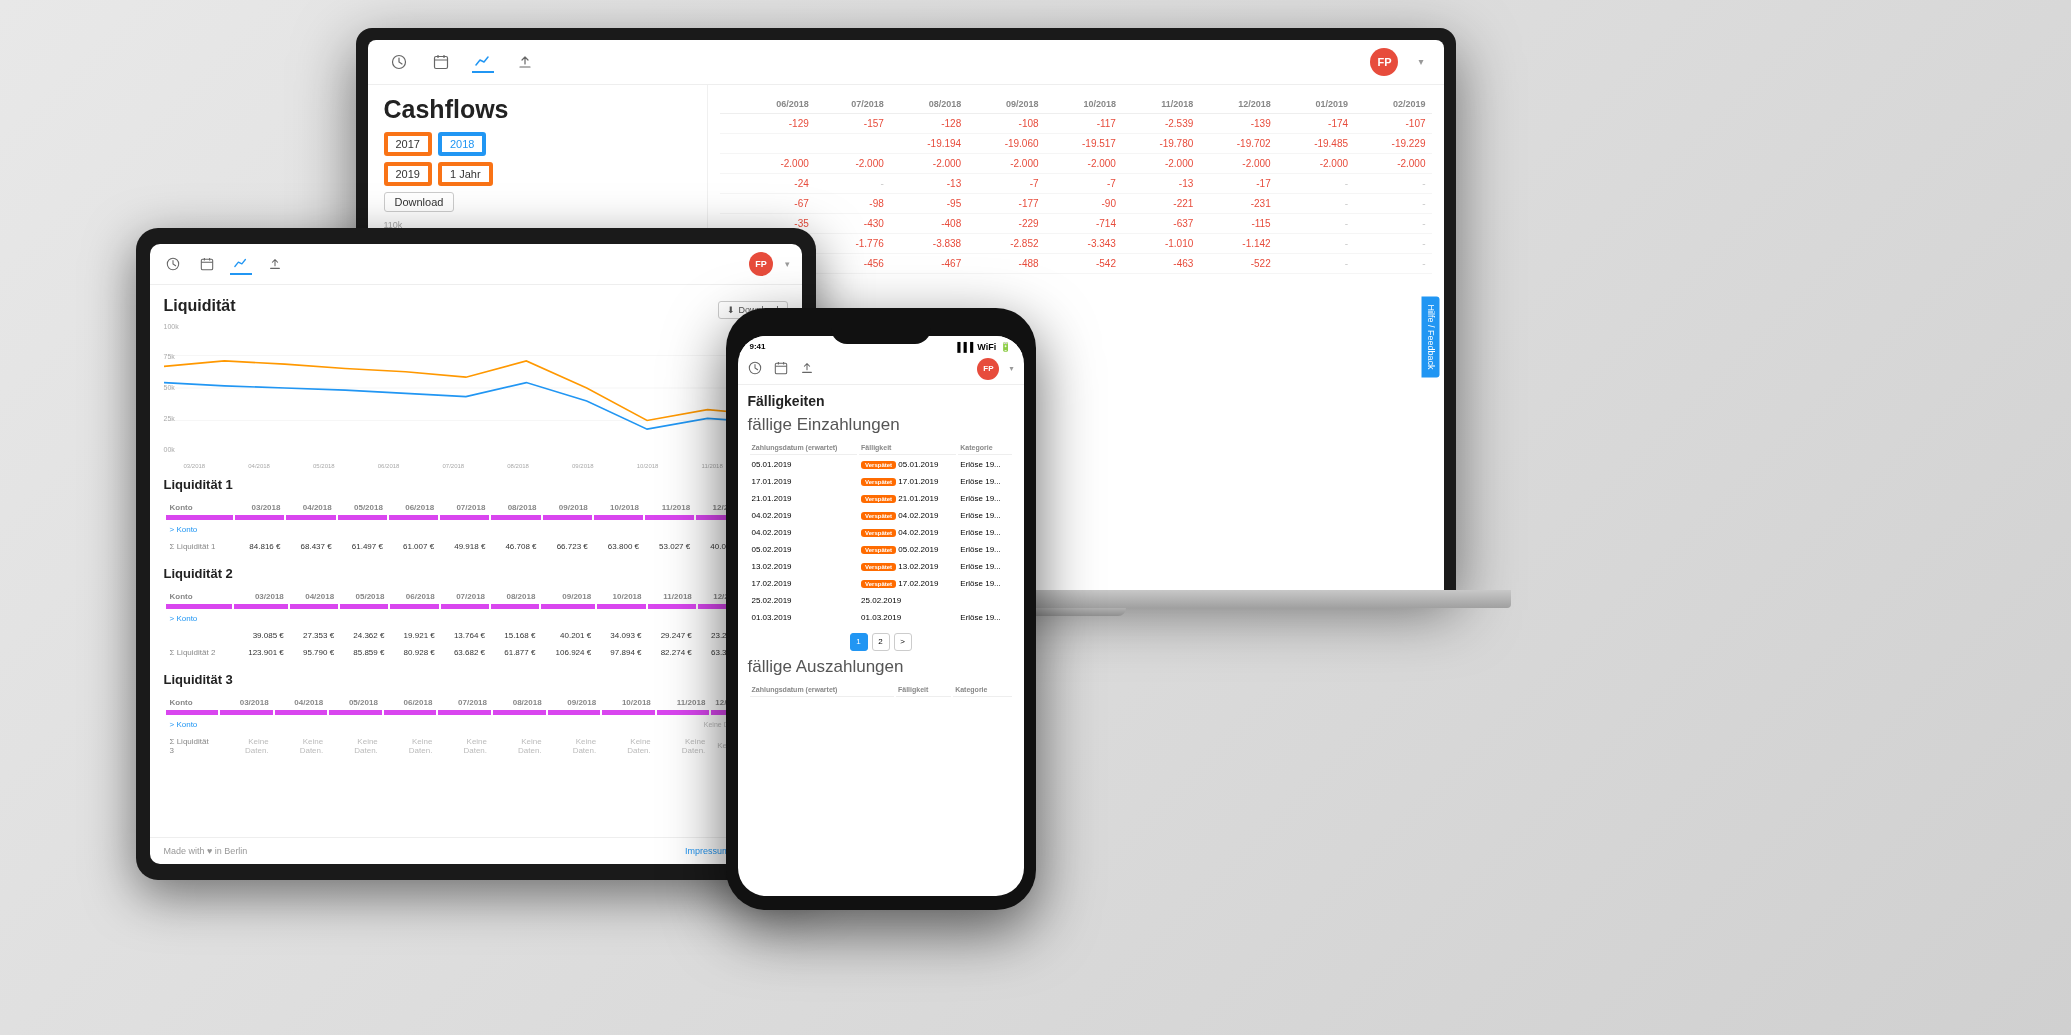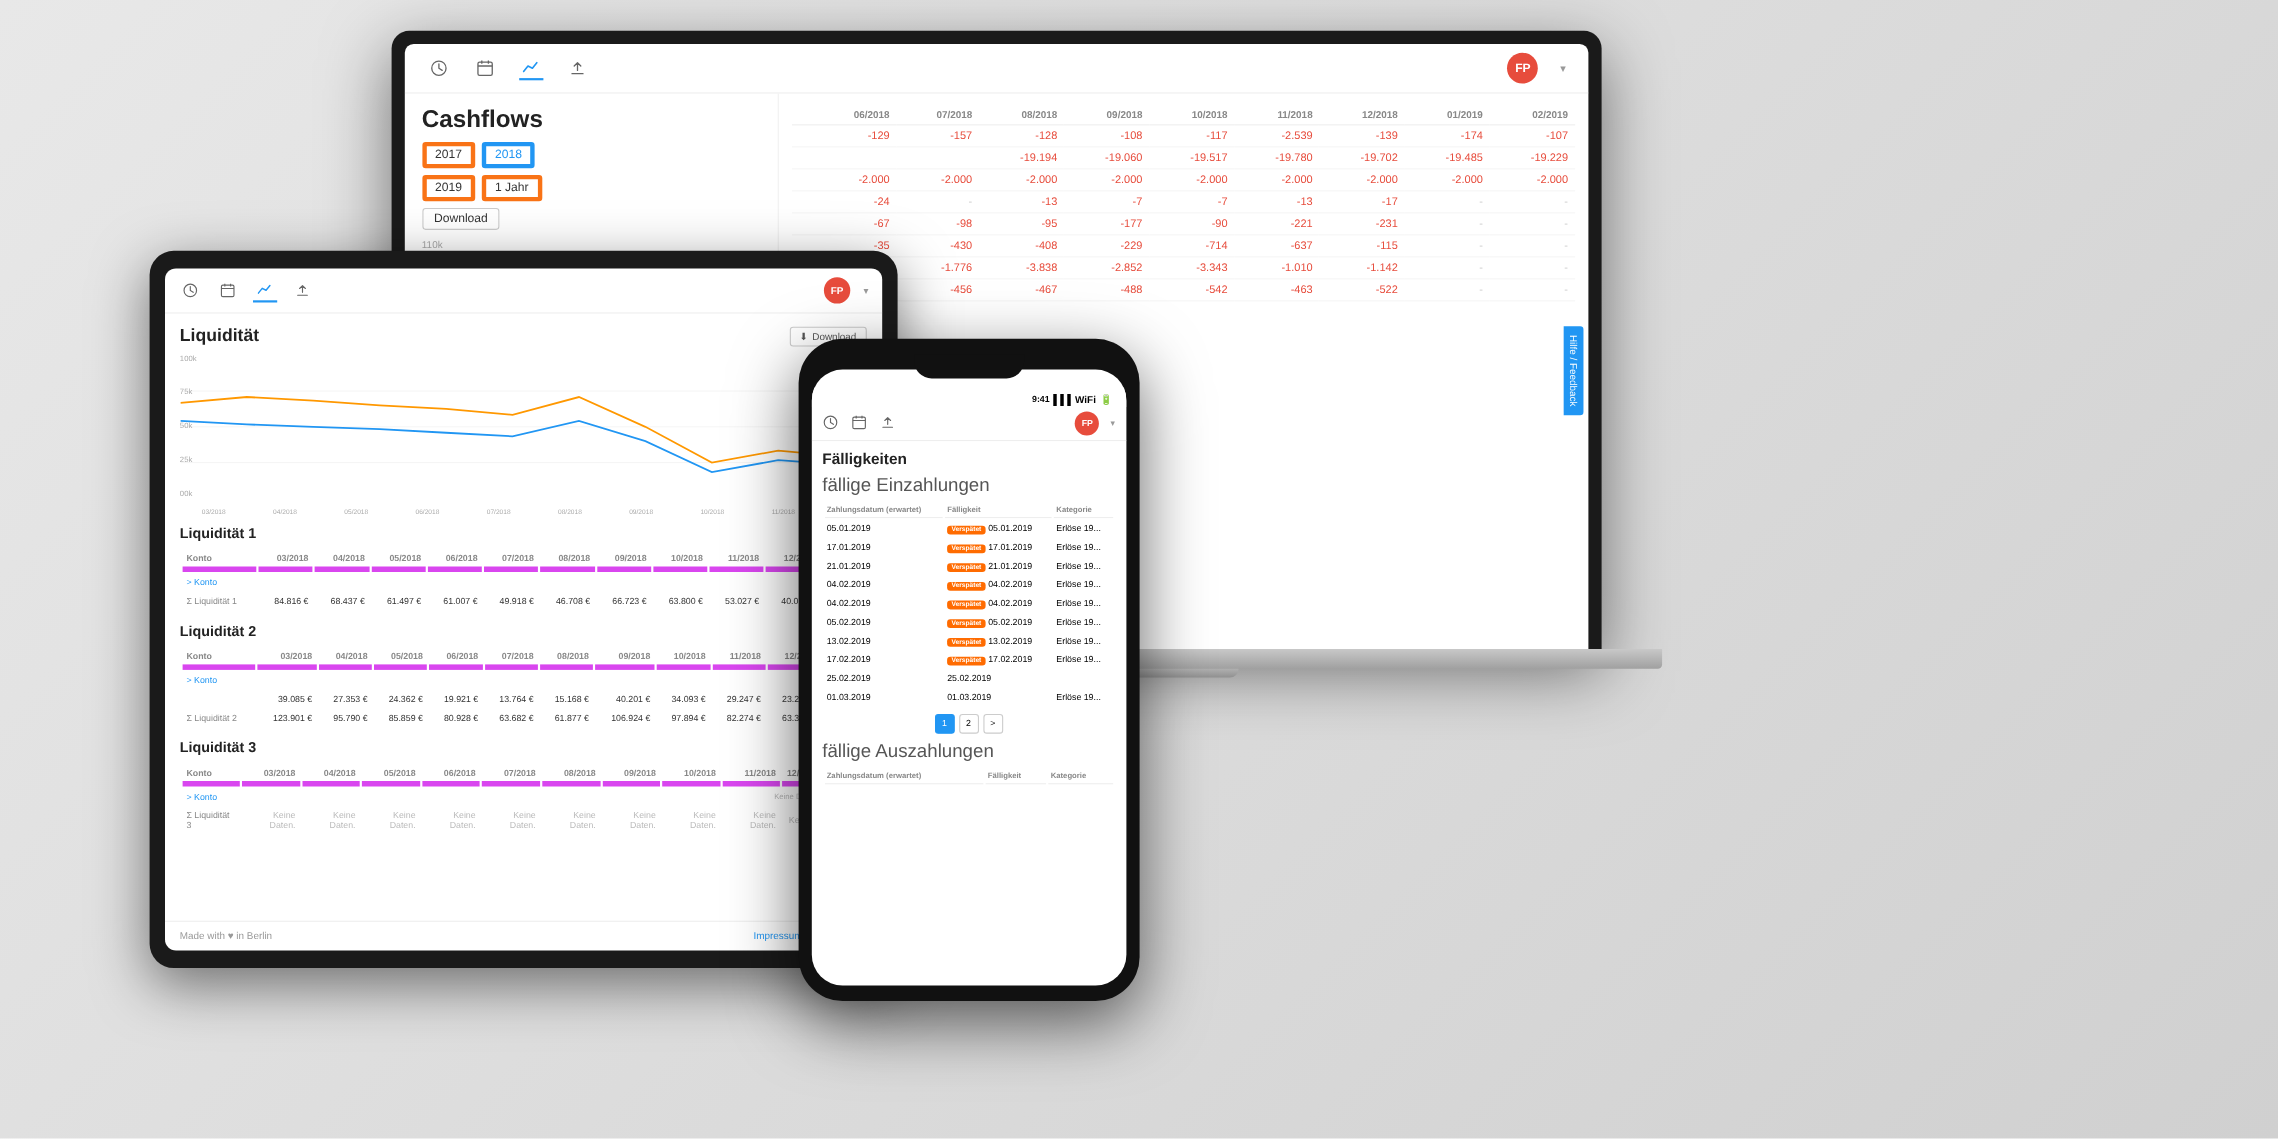--- a/index.html
+++ b/index.html
@@ -84,21 +84,21 @@
       background: #e74c3c;
       color: white;
       font-size: 11px;
       font-weight: bold;
       display: flex;
       align-items: center;
       justify-content: center;
     }
 
     .chart-title {
-      font-size: 22px;
+      font-size: 25px;
       font-weight: 600;
       color: #222;
       margin-bottom: 8px;
     }
 
     .year-buttons {
       display: flex;
       gap: 6px;
       flex-wrap: wrap;
       margin-bottom: 6px;
@@ -304,25 +304,24 @@
       background: #fff;
       border-radius: 28px;
       overflow: hidden;
       height: 560px;
     }
 
     .phone-status-bar {
       background: #fff;
       padding: 6px 12px 2px;
       display: flex;
-      justify-content: flex-end;
+      justify-content: space-between;
       align-items: center;
       font-size: 8px;
       font-weight: 600;
-      margin-top: 16px;
     }
 
     .phone-app-header {
       display: flex;
       align-items: center;
       padding: 4px 10px;
       border-bottom: 1px solid #eee;
       gap: 10px;
     }
 
@@ -723,21 +722,21 @@
               <svg width="14" height="14" viewBox="0 0 16 16" fill="none">
                   <path d="M8 10V3M8 3L5 6M8 3L11 6" stroke="#666" stroke-width="1.2" stroke-linecap="round"></path>
                   <path d="M3 13h10" stroke="#666" stroke-width="1.2" stroke-linecap="round"></path>
                 </svg>
             </div>
             <div class="user-avatar" style="width:24px;height:24px;font-size:9px;">FP</div>
             <span style="font-size:9px;color:#999;">▾</span>
           </div>
 
           <div class="tablet-content">
-            <div style="display:flex;align-items:flex-start;margin-bottom:4px;">
+            <div style="display:flex;align-items:flex-end;margin-bottom:4px;">
               <div class="tablet-chart-title">Liquidität</div>
               <button class="download-btn-small">
                 <span>⬇</span>
                 <span>Download</span>
               </button>
             </div>
 
             <div class="tablet-chart-area">
               <svg width="100%" height="100%" viewBox="0 0 620 120" preserveAspectRatio="none">
                 <line x1="0" y1="30" x2="620" y2="30" stroke="#eee" stroke-width="0.5"></line>

